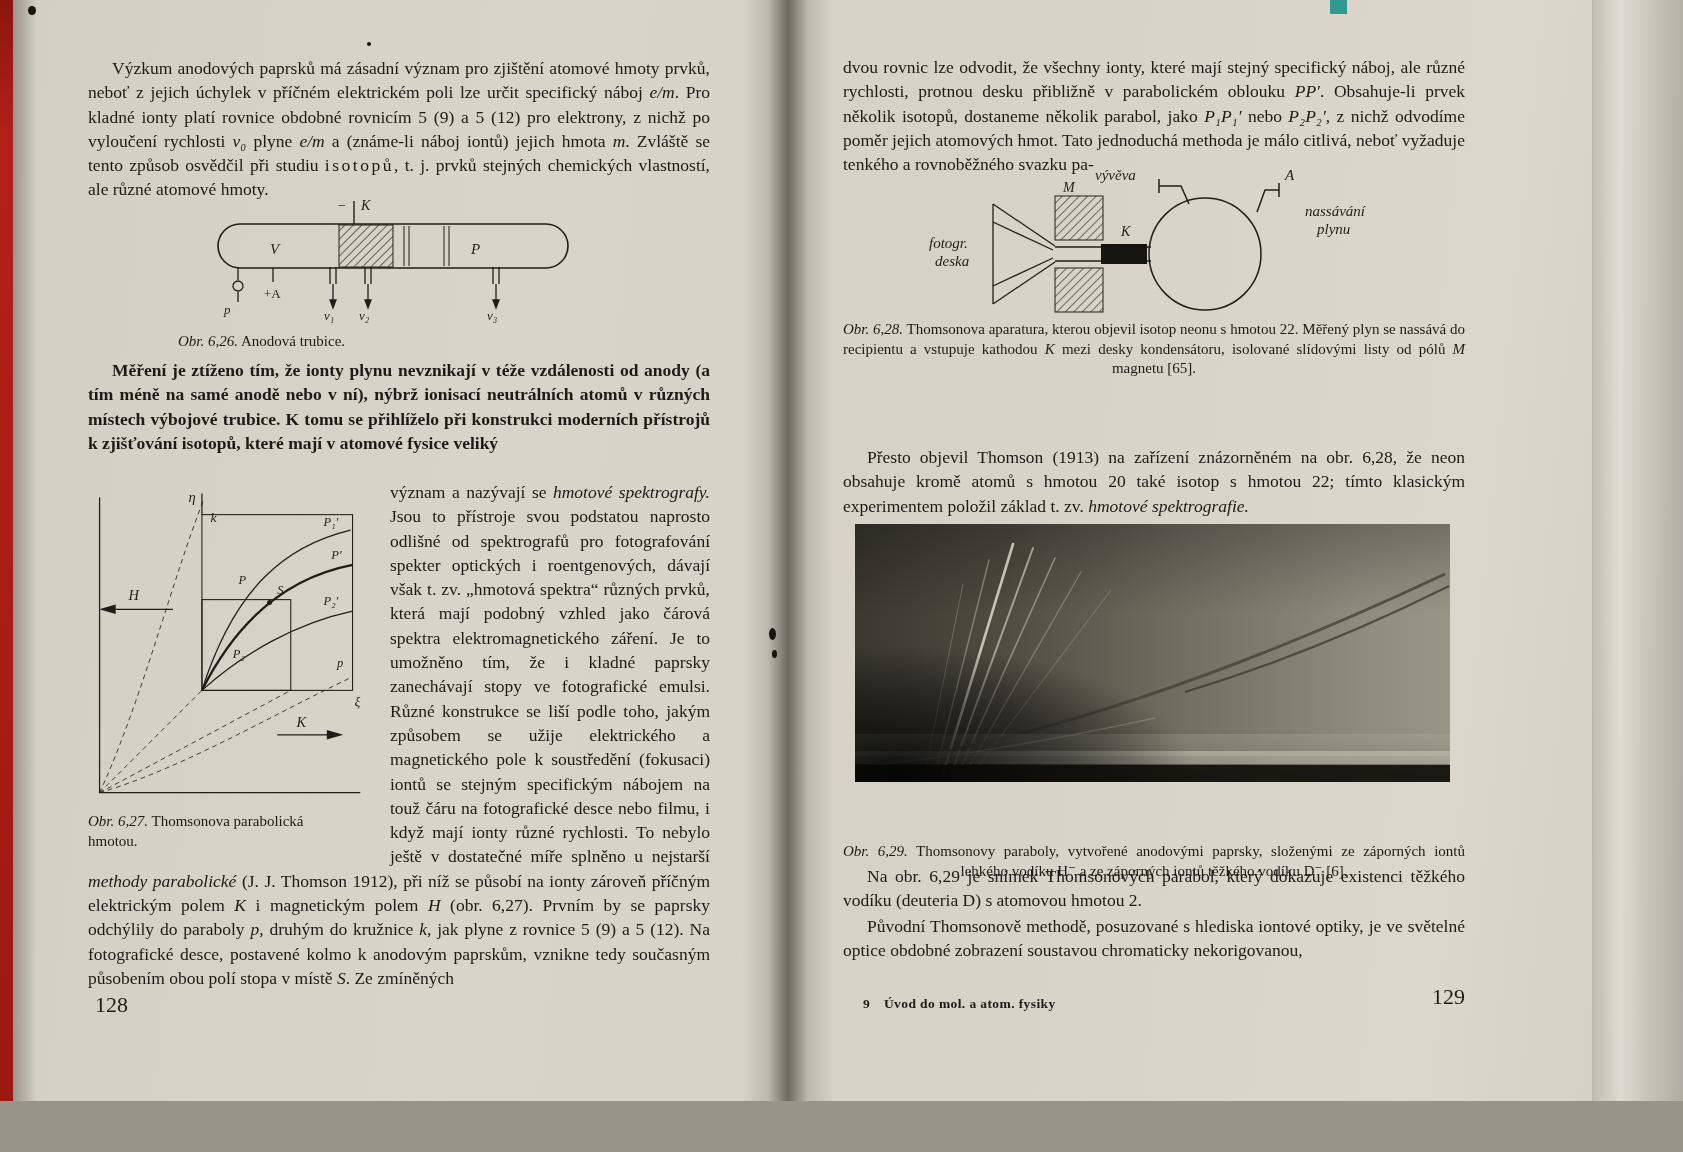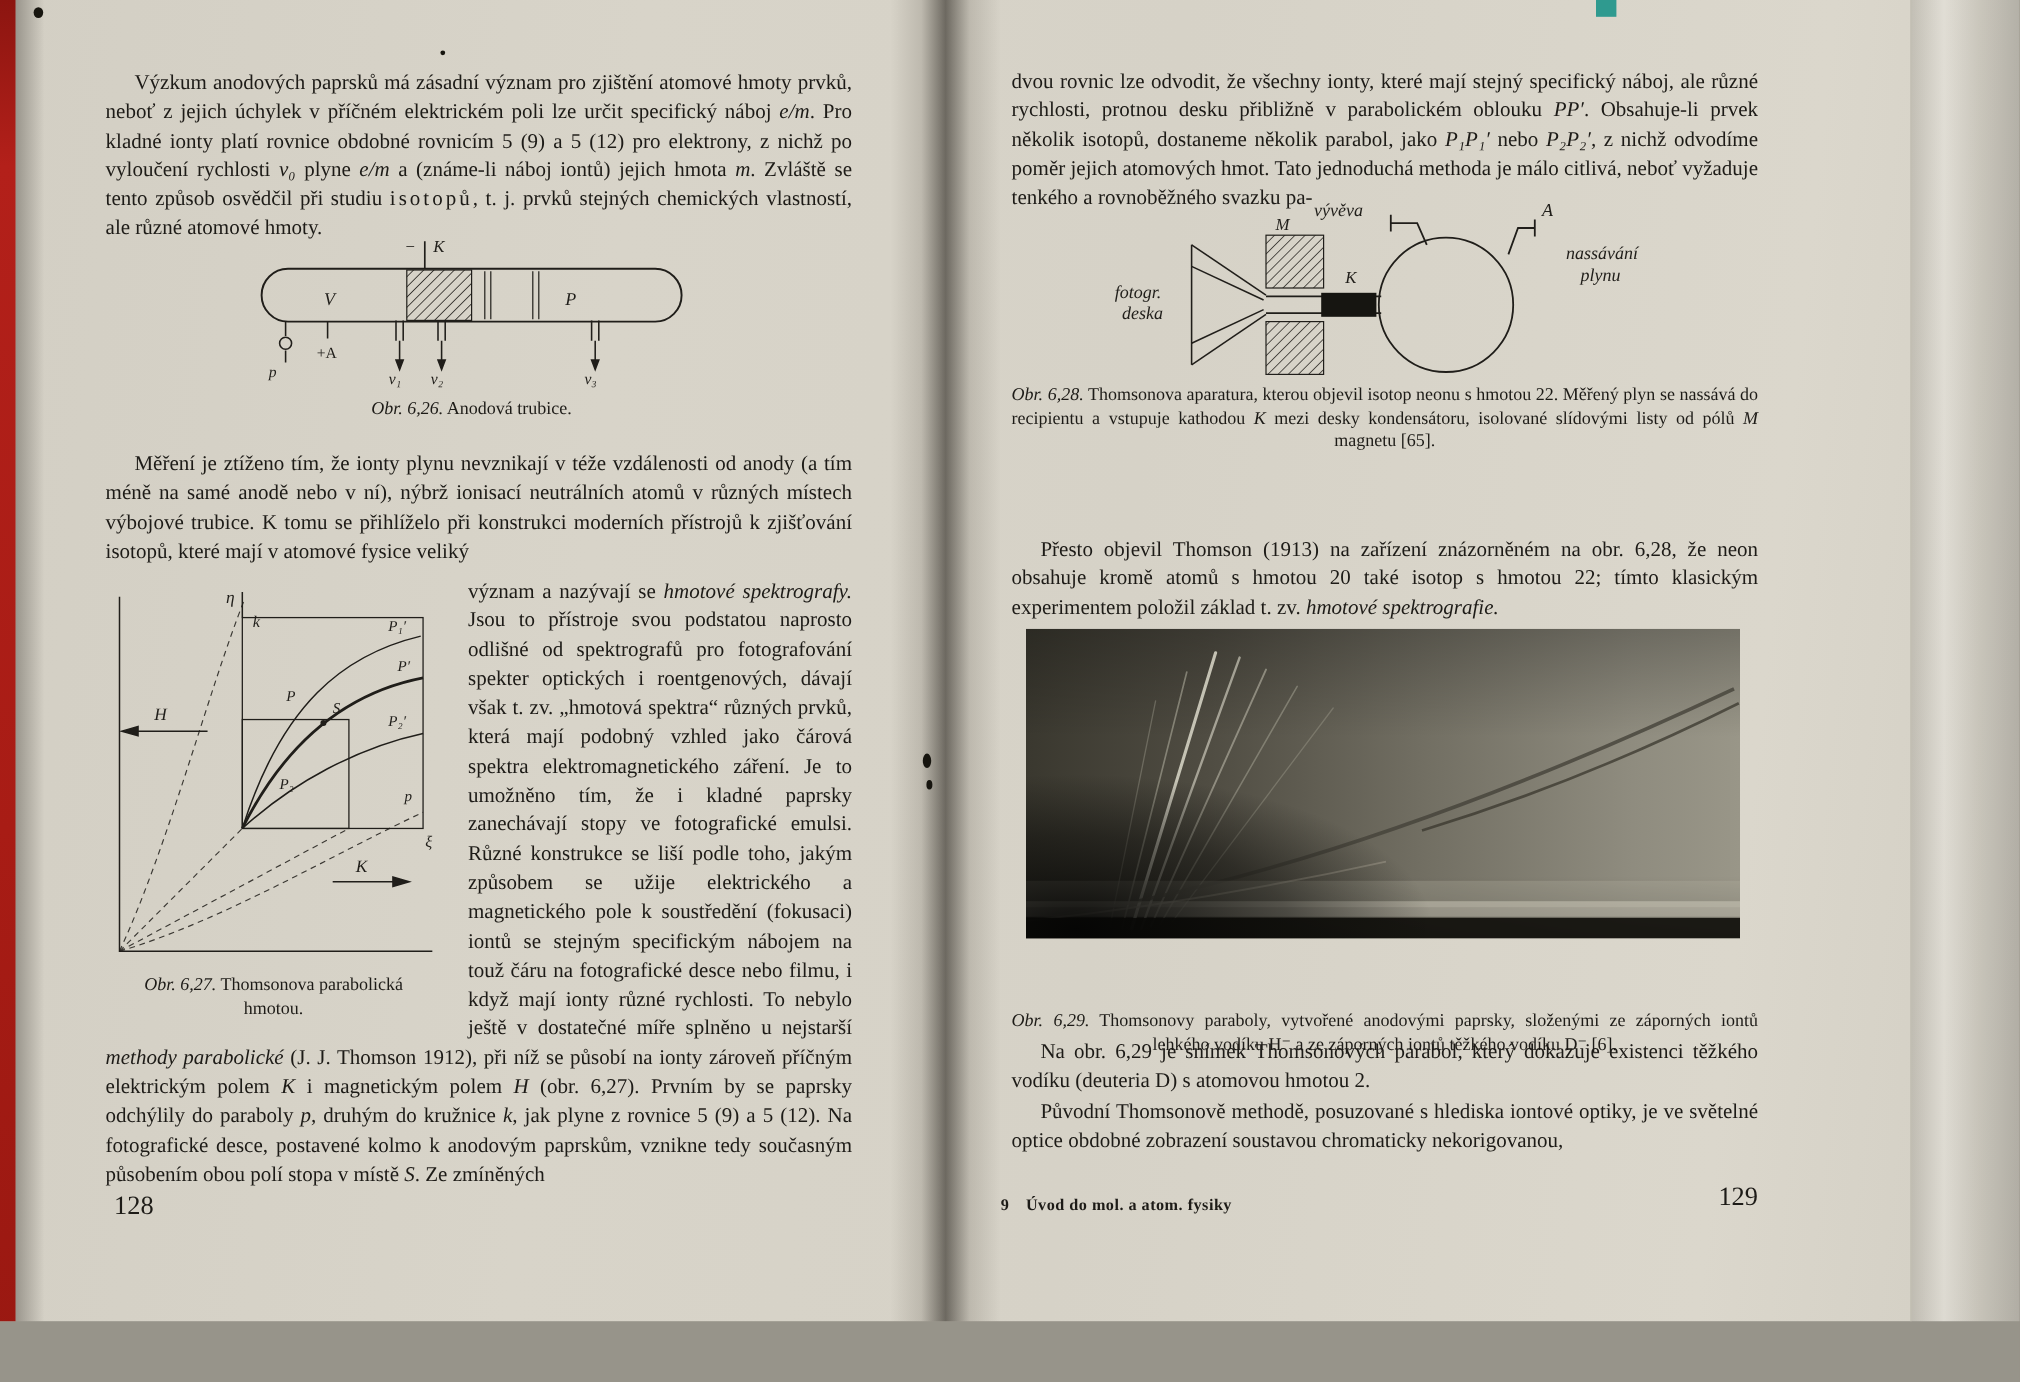--- a/index.html
+++ b/index.html
@@ -10,21 +10,21 @@
     background: linear-gradient(96deg,#d3cfc4 0%,#d8d4c9 30%,#d6d2c7 55%,#dbd7cc 85%,#d2cec3 100%);
     font-family: "Liberation Serif","DejaVu Serif",serif; color: #1d1b17;
   }
   .abs { position: absolute; }
   .txt { font-size: 17.5px; line-height: 24.3px; text-align: justify; }
   .ind { text-indent: 24px; }
   .it { font-style: italic; }
   .spaced { letter-spacing: 2.5px; }
   .cap { font-size: 15px; line-height: 19.5px; }
   .jc { text-align: justify; text-align-last: center; }
-  .center { text-align: center; }
+  .center { text-align: left; }
   .pageno { font-size: 22px; }
   .footer { font-size: 13.5px; font-weight: bold; letter-spacing: .4px; }
   svg { display: block; }
   svg text { font-family: "Liberation Serif","DejaVu Serif",serif; fill: #201e1a; }
   .lbl { font-style: italic; }
 
   .red-strip { left:0; top:0; width:13px; height:1152px;
     background: linear-gradient(180deg,#8c1510 0%,#b3201a 12%,#a81c15 60%,#991811 100%); }
   .left-edge-shadow { left:13px; top:0; width:24px; height:1152px;
     background: linear-gradient(90deg, rgba(20,15,10,.30), rgba(20,15,10,0)); }
@@ -106,21 +106,21 @@
       <text x="86" y="102" font-size="13">+A</text>
       <text x="146" y="124" font-size="13" class="lbl">v₁</text>
       <text x="181" y="124" font-size="13" class="lbl">v₂</text>
       <text x="309" y="124" font-size="13" class="lbl">v₃</text>
     </svg>
     <div class="cap center" style="margin-top:6px;">
       <span class="it">Obr. 6,26.</span><span> Anodová trubice.</span>
     </div>
   </div>
 
-  <div class="abs txt ind" style="left:88px;top:374px;width:622px;">
+  <div class="abs txt ind" style="left:88px;top:358px;width:622px;font-weight:bold;">
     <span>Měření je ztíženo tím, že ionty plynu nevznikají v téže vzdálenosti od anody (a tím méně na samé anodě nebo v ní), nýbrž ionisací neutrálních atomů v různých místech výbojové trubice. K tomu se přihlíželo při konstrukci moderních přístrojů k zjišťování isotopů, které mají v atomové fysice veliký</span>
   </div>
 
   <div class="abs" style="left:88px;top:480px;width:622px;">
     <div class="fig27wrap">
       <svg viewBox="0 0 290 330" width="280" height="330">
         <g fill="none" stroke="#201e1a" stroke-width="1.3">
           <path d="M12,12 L12,318 L282,318"></path>
           <line x1="118" y1="30" x2="118" y2="8"></line>
         </g>
@@ -280,20 +280,20 @@
   </div>
 
   <div class="abs txt ind" style="left:843px;top:864px;width:622px;">
     <span>Na obr. 6,29 je snímek Thomsonových parabol, který dokazuje existenci těžkého vodíku (deuteria D) s atomovou hmotou 2.</span>
   </div>
 
   <div class="abs txt ind" style="left:843px;top:914px;width:622px;">
     <span>Původní Thomsonově methodě, posuzované s hlediska iontové optiky, je ve světelné optice obdobné zobrazení soustavou chromaticky nekorigovanou,</span>
   </div>
 
-  <div class="abs footer" style="left:834px;top:996px;text-align:right;">
+  <div class="abs footer" style="left:863px;top:996px;text-align:right;">
     <span>9</span>
     <span style="margin-left:10px;">Úvod do mol. a atom. fysiky</span>
   </div>
 
   <div class="abs pageno" style="left:1432px;top:984px;">129</div>
 
 </div>
 
 </body></html>

